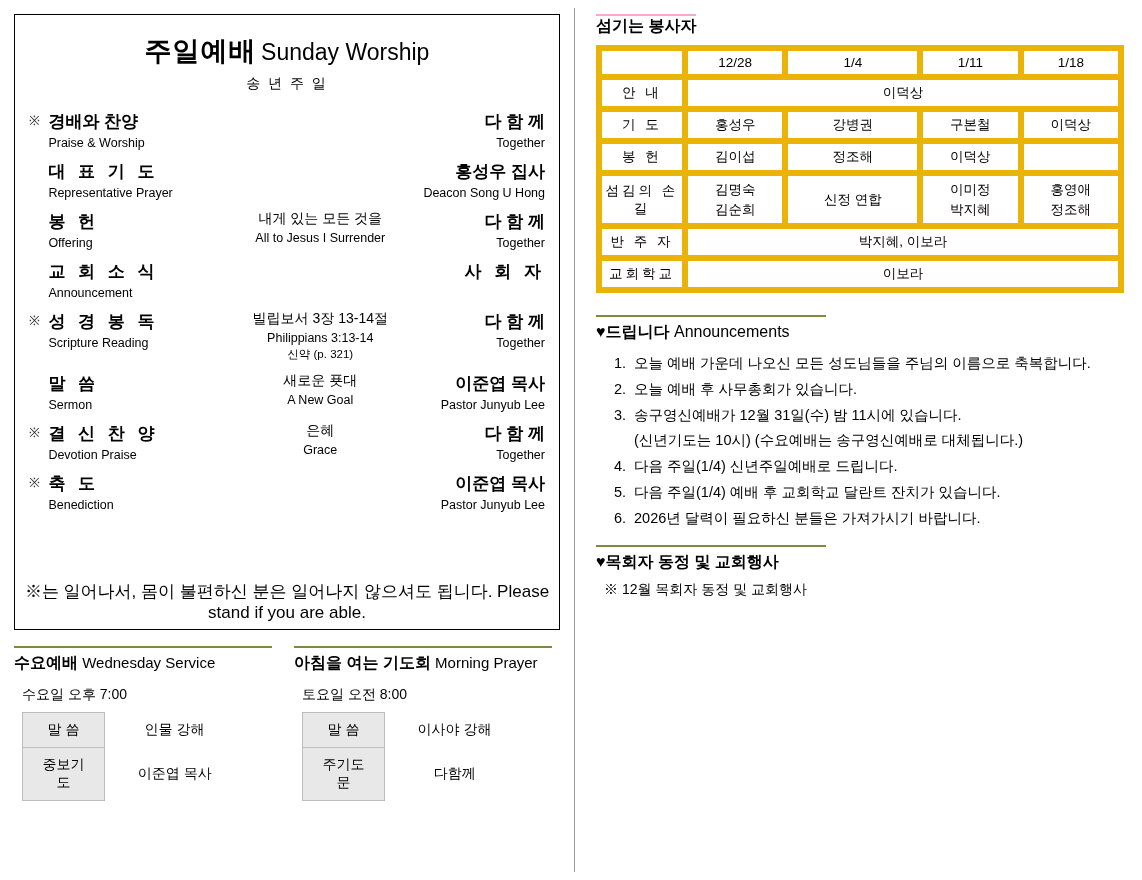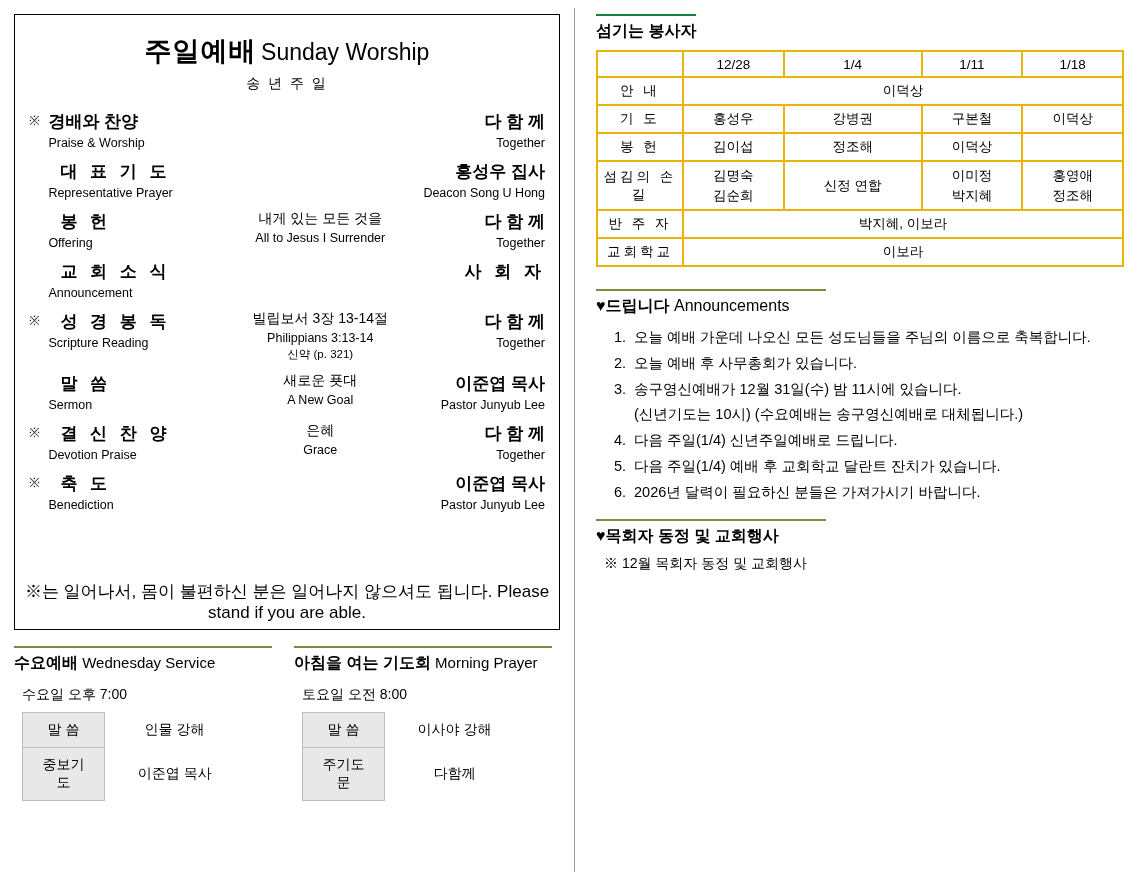--- a/index.html
+++ b/index.html
@@ -67,21 +67,21 @@
     color: #333;
     text-align: left;
     padding-top: 6px !important;
   }
   .col-left { width: 198px; }
   .col-mid  { width: 170px; text-align: center; }
   .col-right{ width: 150px; text-align: right; }
 
   .row-block { padding: 5px 0 5px 0; }
   .k { font-size: 17px; font-weight: bold; }
-  .k.sp { letter-spacing: 4px; margin-left: 12px; }
+  .k.sp { letter-spacing: 4px; }
   .e { font-size: 12.5px; margin-top: 3px; }
   .mid-k { font-size: 14px; }
   .mid-e { font-size: 12.5px; margin-top: 3px; }
   .mid-s { font-size: 11.5px; margin-top: 2px; }
 
   .footnote {
     position: absolute;
     left: 0; right: 0; bottom: 6px;
     text-align: center;
     font-size: 17px;
@@ -125,36 +125,35 @@
     border: 0;
   }
 
   
   .right {
     position: absolute;
     left: 596px; top: 14px;
     width: 534px;
   }
   .sec-head {
-    border-top: 2px solid #15803d;
-    padding-top: 5px;
+    border-top: 2px solid #f9a8d4;
     font-size: 16px;
     font-weight: bold;
     display: inline-block;
   }
   .sec-head-wrap { margin-bottom: 8px; }
   .hr-green { border-top: 2px solid #7a8c3f; width: 230px; }
 
   table.vol {
     border-collapse: collapse;
     width: 528px;
     margin-top: 4px;
   }
   table.vol td, table.vol th {
-    border: 2px solid #eab308;
+    border: 6px solid #eab308;
     font-size: 13.5px;
     text-align: center;
     padding: 4px 2px;
     font-weight: normal;
     height: 26px;
   }
   table.vol td.rowlbl { width: 86px; letter-spacing: 3px; }
   table.vol td.two { line-height: 1.45; }
 
   .ann-head, .pas-head {

